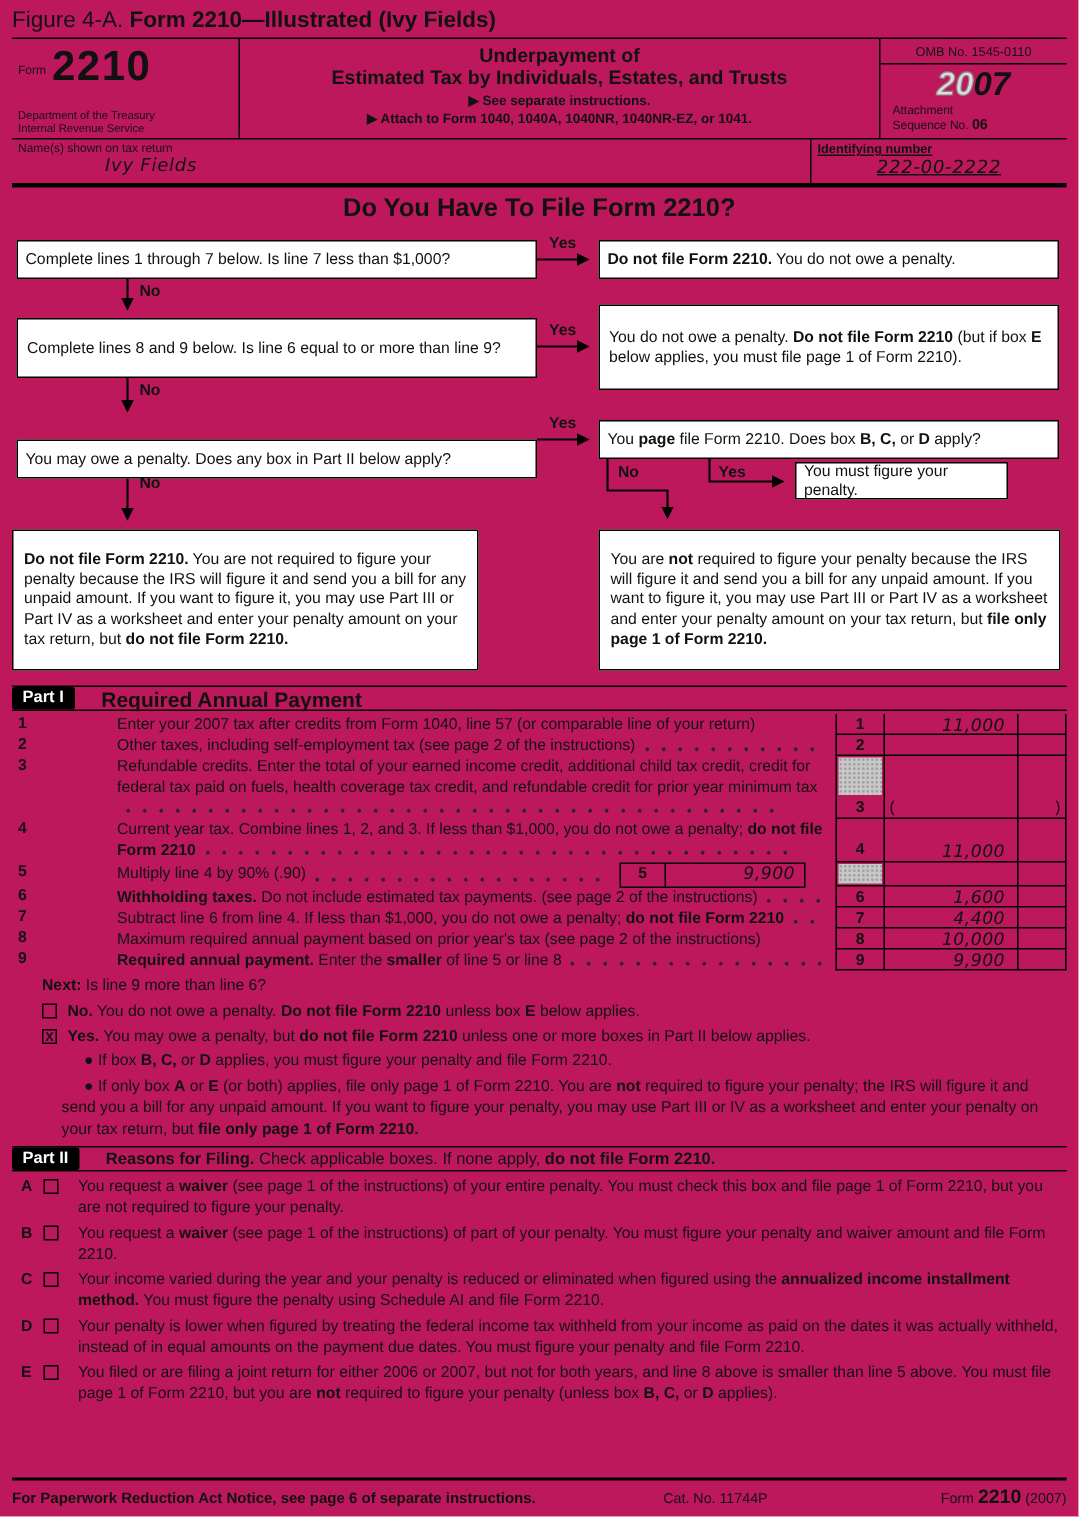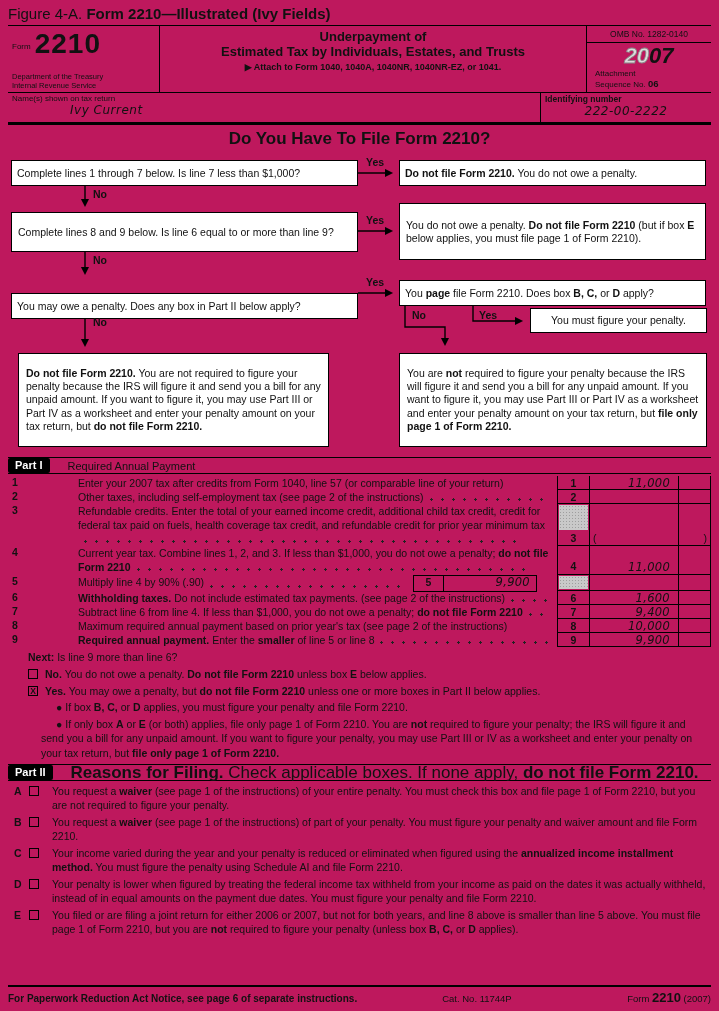--- a/index.html
+++ b/index.html
@@ -29,40 +29,40 @@
   .fh-year{text-align:center;font-size:22px;font-weight:bold;line-height:24px;margin-top:1px;font-style:italic;}
   .year-outline{color:#dcdcdc;-webkit-text-stroke:0.8px #8a8a8a;}
   .fh-att{font-size:8px;text-align:left;padding-left:8px;line-height:9.5px;margin-top:1px;}
   .fh-att b{font-size:9.5px;}
 
   
   .name-row{display:flex;margin:0 8px;border-bottom:3px solid #000;height:32px;box-sizing:border-box;}
   .nr-left{flex:1;border-right:1px solid #000;padding:1px 4px;}
   .nr-label{font-size:8px;}
   .nr-label-b{font-size:8.5px;font-weight:bold;}
-  .nr-right{width:162px;padding:1px 4px;text-align:center;}
+  .nr-right{width:162px;padding:1px 4px;text-align:center;text-decoration:underline;}
   .nr-right .nr-label-b{display:block;text-align:left;}
   .hand{font-family:"DejaVu Sans",sans-serif;font-style:italic;font-size:12px;letter-spacing:0.5px;}
   .nr-left .hand{margin-left:58px;}
 
   
   .flowchart{position:relative;height:330px;}
   .fc-heading{position:absolute;top:4px;left:0;width:100%;text-align:center;font-size:17px;font-weight:bold;}
   .fc-box{position:absolute;border:1px solid #000;box-sizing:border-box;font-size:10.5px;line-height:12.5px;
           display:flex;align-items:center;padding:1px 5px;background:#fff;}
   .fc-box.multi{line-height:13px;align-items:center;padding:2px 6px;}
   .fc-box.big{line-height:13.2px;padding:4px 7px;}
   .fc-label{position:absolute;font-weight:bold;font-size:10.5px;}
   .fc-svg{position:absolute;left:0;top:0;}
 
   
   .part-hdr{display:flex;align-items:center;margin:2px 8px 0;border-top:1.5px solid #000;border-bottom:1px solid #000;height:17px;box-sizing:border-box;}
   .part-tag{background:#000;color:#fff;font-weight:bold;font-size:11px;padding:1px 7px 2px;border-radius:2px;flex:none;}
-  .part-title{font-weight:normal;font-size:11px;margin-left:18px;}
-  .part-title-mixed{font-size:17px;margin-left:18px;}
+  .part-title{font-weight:bold;font-size:14px;margin-left:18px;}
+  .part-title-mixed{font-size:11px;margin-left:18px;}
 
   
   .p1{margin:2px 8px 0;}
   .p1row{display:flex;align-items:stretch;}
   .p1label{width:549px;box-sizing:border-box;display:flex;padding-left:4px;}
   .p1num{width:18px;flex:none;font-weight:bold;}
   .p1text{flex:1;line-height:14px;padding-right:2px;padding-left:48px;}
   .p1text.flexline{display:flex;}
   .p1text.flexline .txt{white-space:nowrap;}
   .lead{height:3px;background-image:radial-gradient(circle at 1.5px 1.5px,#222 1.1px,transparent 1.4px);
@@ -124,36 +124,37 @@
         <span class="fh-form-number">2210</span>
       </div>
       <div class="fh-dept">
         <div>Department of the Treasury</div>
         <div>Internal Revenue Service</div>
       </div>
     </div>
     <div class="fh-center">
       <div class="fh-title1">Underpayment of</div>
       <div class="fh-title2">Estimated Tax by Individuals, Estates, and Trusts</div>
+      <div class="fh-see">▶ See separate instructions.</div>
       <div class="fh-attach">▶ Attach to Form 1040, 1040A, 1040NR, 1040NR-EZ, or 1041.</div>
     </div>
     <div class="fh-right">
-      <div class="fh-omb">OMB No. 1282-0140</div>
+      <div class="fh-omb">OMB No. 1545-0110</div>
       <div class="fh-year"><span class="year-outline">20</span><span>07</span></div>
       <div class="fh-att">
         <div>Attachment</div>
         <div><span>Sequence No. </span><b>06</b></div>
       </div>
     </div>
   </div>
 
   <div class="name-row">
     <div class="nr-left">
       <div class="nr-label">Name(s) shown on tax return</div>
-      <div class="hand">Ivy Current</div>
+      <div class="hand">Ivy Fields</div>
     </div>
     <div class="nr-right">
       <span class="nr-label-b">Identifying number</span>
       <span class="hand">222-00-2222</span>
     </div>
   </div>
 
   <div class="flowchart">
     <div class="fc-heading">Do You Have To File Form 2210?</div>
 
@@ -195,25 +196,25 @@
         <span><span>You may owe a penalty. Does any box in Part II below apply?</span></span>
       </div>
     <div class="fc-box" style="left:399px;top:155px;width:307px;height:26px;">
         <span><span>You </span><b>page</b><span> file Form 2210. Does box </span><b>B, C,</b><span> or </span><b>D</b><span> apply?</span></span>
       </div>
     <div class="fc-label" style="left:366px;top:151px;">Yes</div>
     <div class="fc-label" style="left:93px;top:191px;">No</div>
 
     <div class="fc-label" style="left:412px;top:184px;">No</div>
     <div class="fc-label" style="left:479px;top:184px;">Yes</div>
-    <div class="fc-box" style="left:530px;top:183px;width:177px;height:25px;justify-content:center;">
+    <div class="fc-box" style="left:530px;top:183px;width:142px;height:25px;justify-content:center;">
         <span><span>You must figure your penalty.</span></span>
       </div>
 
-    <div class="fc-box big" style="left:18px;top:228px;width:311px;height:94px;">
+    <div class="fc-box big" style="left:8px;top:228px;width:311px;height:94px;">
         <span><b>Do not file Form 2210.</b><span> You are not required to figure your penalty because the IRS will figure it and send you a bill for any unpaid amount. If you want to figure it, you may use Part III or Part IV as a worksheet and enter your penalty amount on your tax return, but </span><b>do not file Form 2210.</b></span>
       </div>
     <div class="fc-box big" style="left:399px;top:228px;width:308px;height:94px;">
         <span><span>You are </span><b>not</b><span> required to figure your penalty because the IRS will figure it and send you a bill for any unpaid amount. If you want to figure it, you may use Part III or Part IV as a worksheet and enter your penalty amount on your tax return, but </span><b>file only page 1 of Form 2210.</b></span>
       </div>
   </div>
 
   <div class="part-hdr">
     <span class="part-tag">Part I</span>
     <span class="part-title">Required Annual Payment</span>
@@ -332,21 +333,21 @@
       <div class="p1label">
           <span class="p1num">7</span>
         <div class="p1text flexline">
             <span class="txt"><span>Subtract line 6 from line 4. If less than $1,000, you do not owe a penalty; </span><b>do not file Form 2210</b></span>
             <span class="lead leadflex"></span>
           </div>
       </div>
       <div class="p1boxes" style="display:flex;">
         <div class="colnum">7</div>
         <div class="colamt">
-            <span class="amt">9,400</span>
+            <span class="amt">4,400</span>
           </div>
         <div class="colcent"></div>
       </div>
     </div>
 
     <div class="p1row" style="height:14px;">
       <div class="p1label">
           <span class="p1num">8</span>
         <div class="p1text flexline">
             <span class="txt"><span>Maximum required annual payment based on prior year's tax (see page 2 of the instructions)</span></span>

